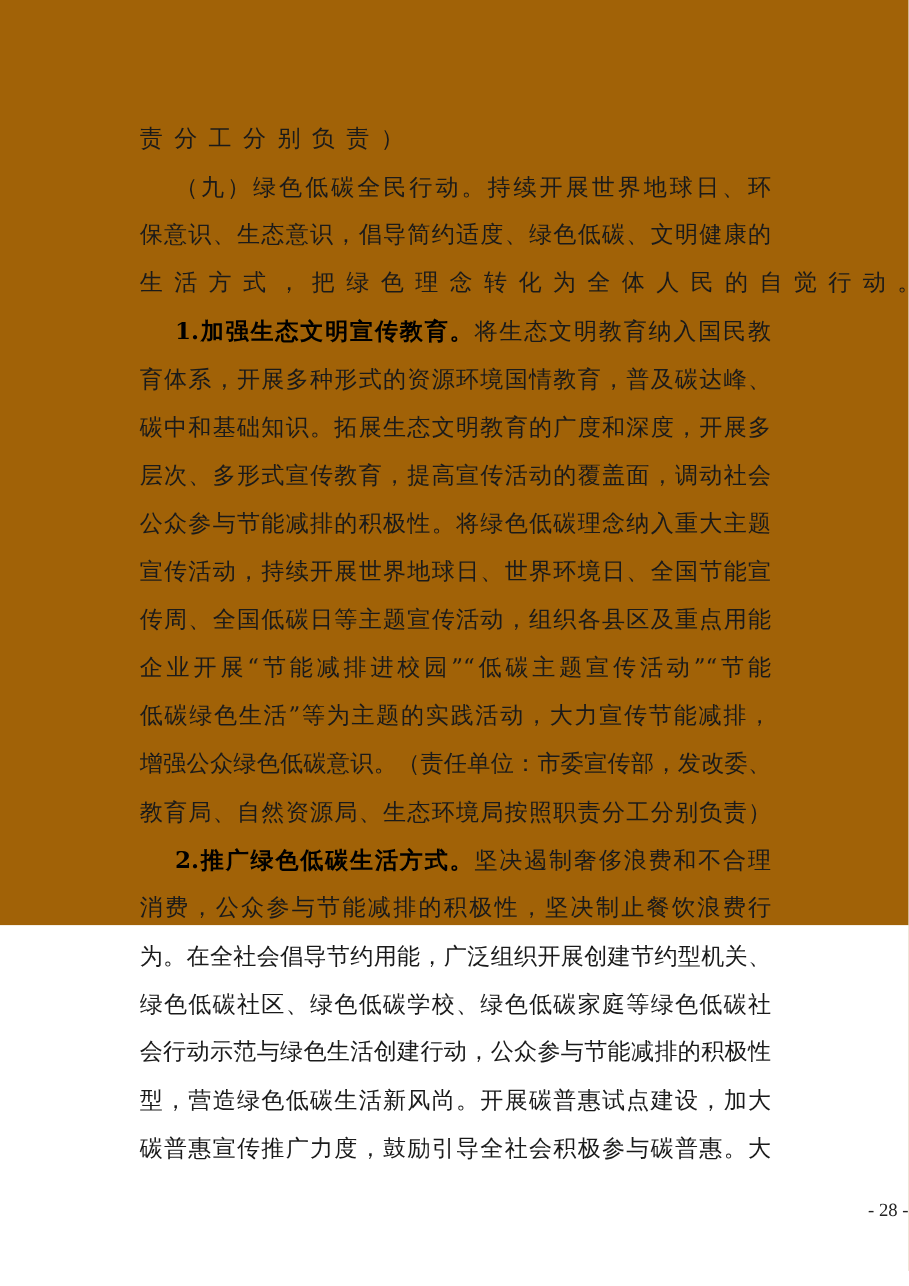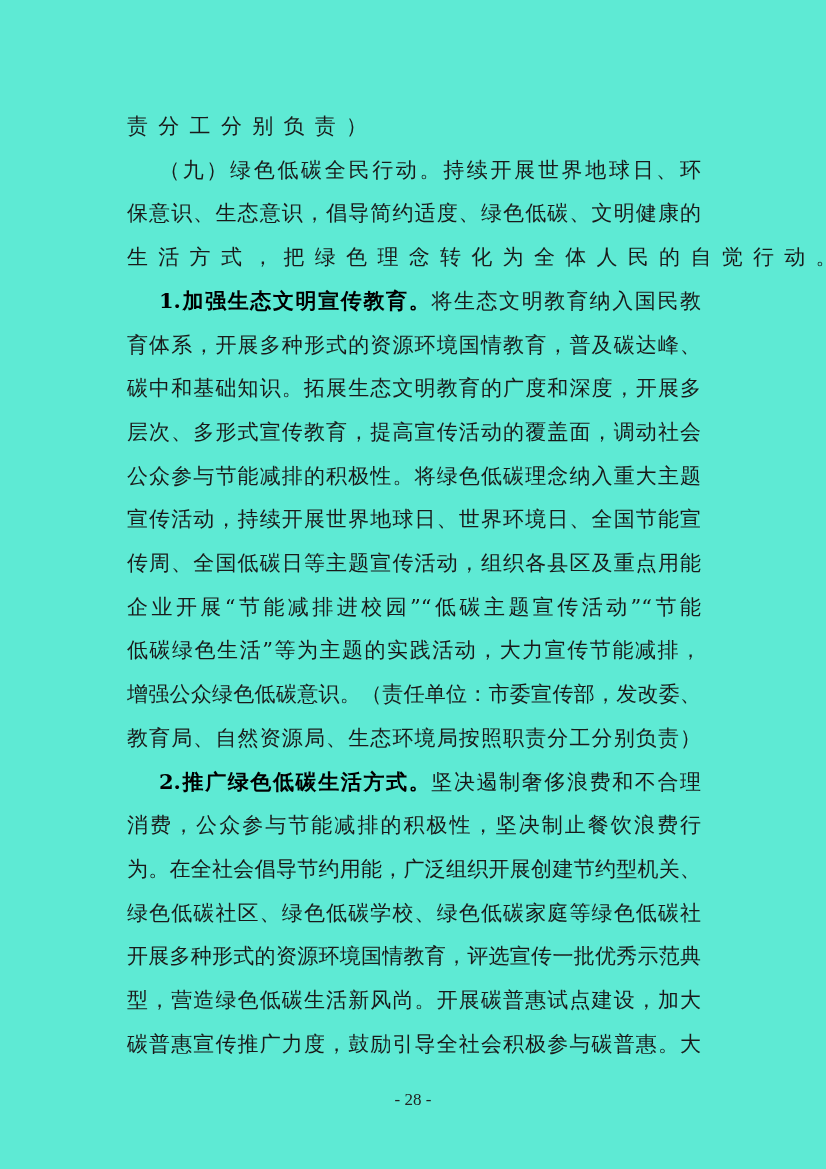--- a/index.html
+++ b/index.html
@@ -1,17 +1,17 @@
 <!DOCTYPE html>
 <html><head>
 <meta charset="utf-8">
 <style>
   html, body { margin: 0; padding: 0; background: #ffffff; }
   body { width: 826px; height: 1169px; position: relative; overflow: hidden; }
-  .page { position: absolute; left: 0; top: 0; width: 826px; height: 1169px; background: #5eead4; }
+  .page { position: absolute; left: 0; top: 0; width: 826px; height: 841px; background: #a16207; }
   .line {
     position: absolute;
     left: 127px;
     width: 574px;
     height: 30px;
     line-height: 30px;
     font-family: "DejaVu Serif", "Liberation Serif", serif;
     font-size: 21px;
     color: #1a1a1a;
     white-space: nowrap;
@@ -19,21 +19,21 @@
     text-align-last: justify;
     letter-spacing: 0;
   }
   .line.last { text-align-last: left; letter-spacing: 10.3px; }
   .line.indent { left: 159px; width: 542px; }
   .bold { font-weight: bold; color: #000; margin-top: 34px; }
   .pagenum {
     position: absolute;
     left: 0; width: 826px;
     top: 1090px;
-    text-align: center;
+    text-align: right;
     font-family: "Liberation Serif", "DejaVu Serif", serif;
     font-size: 17px;
     color: #222;
   }
 </style>
 </head>
 <body>
 
 <div class="page">
   <div id="lines">
@@ -49,18 +49,18 @@
       <div class="line" style="top: 504.3px; letter-spacing: 0px;"><span>宣传活动，持续开展世界地球日、世界环境日、全国节能宣</span></div>
       <div class="line" style="top: 548px; letter-spacing: 0px;"><span>传周、全国低碳日等主题宣传活动，组织各县区及重点用能</span></div>
       <div class="line" style="top: 591.7px; letter-spacing: 0px;"><span>企业开展“节能减排进校园”“低碳主题宣传活动”“节能</span></div>
       <div class="line" style="top: 635.4px; letter-spacing: 0px;"><span>低碳绿色生活”等为主题的实践活动，大力宣传节能减排，</span></div>
       <div class="line" style="top: 679.1px; letter-spacing: 0px;"><span>增强公众绿色低碳意识。（责任单位：市委宣传部，发改委、</span></div>
       <div class="line" style="top: 722.8px; letter-spacing: 0px;"><span>教育局、自然资源局、生态环境局按照职责分工分别负责）</span></div>
       <div class="line indent" style="top: 766.5px; letter-spacing: 0px;"><span class="bold">2.推广绿色低碳生活方式。</span><span>坚决遏制奢侈浪费和不合理</span></div>
       <div class="line" style="top: 810.2px; letter-spacing: 0px;"><span>消费，公众参与节能减排的积极性，坚决制止餐饮浪费行</span></div>
       <div class="line" style="top: 853.9px; letter-spacing: 0px;"><span>为。在全社会倡导节约用能，广泛组织开展创建节约型机关、</span></div>
       <div class="line" style="top: 897.6px; letter-spacing: 0px;"><span>绿色低碳社区、绿色低碳学校、绿色低碳家庭等绿色低碳社</span></div>
-      <div class="line" style="top: 941.3px; letter-spacing: 0px;"><span>开展多种形式的资源环境国情教育，评选宣传一批优秀示范典</span></div>
+      <div class="line" style="top: 941.3px; letter-spacing: 0px;"><span>会行动示范与绿色生活创建行动，公众参与节能减排的积极性</span></div>
       <div class="line" style="top: 985px; letter-spacing: 0px;"><span>型，营造绿色低碳生活新风尚。开展碳普惠试点建设，加大</span></div>
       <div class="line" style="top: 1028.7px; letter-spacing: 0px;"><span>碳普惠宣传推广力度，鼓励引导全社会积极参与碳普惠。大</span></div>
     </div>
   <div class="pagenum">- 28 -</div>
 </div>
 
 </body></html>

